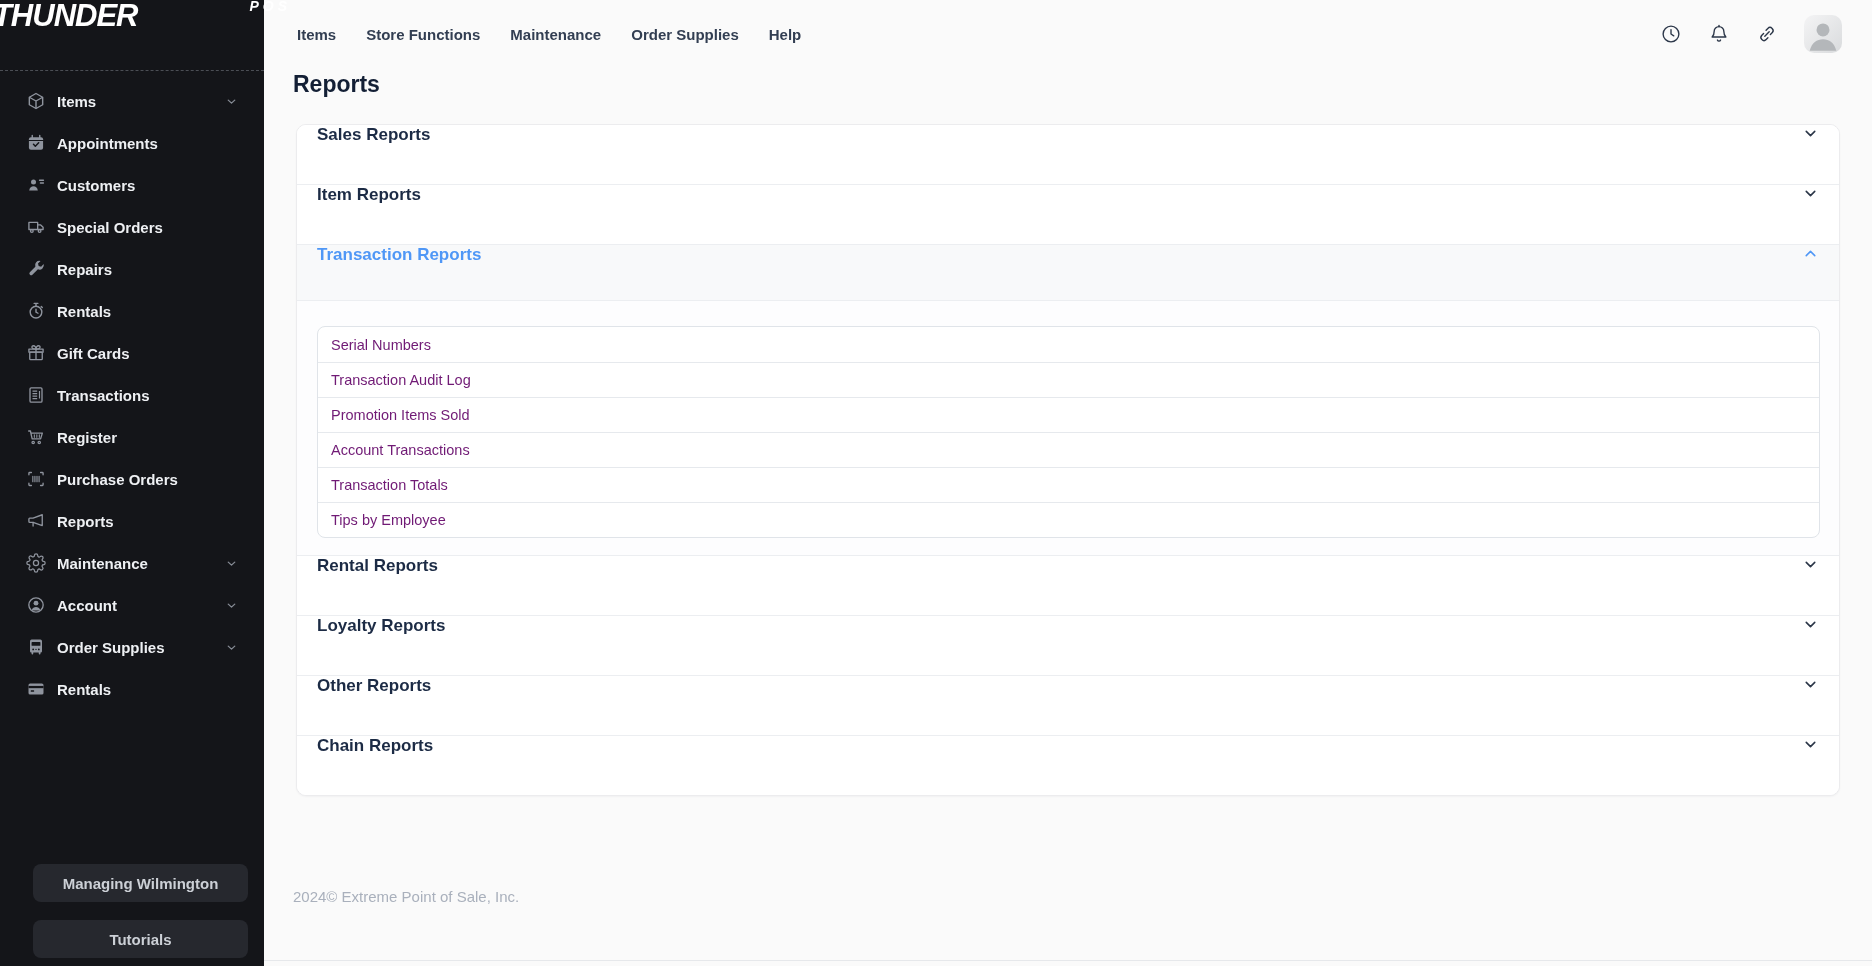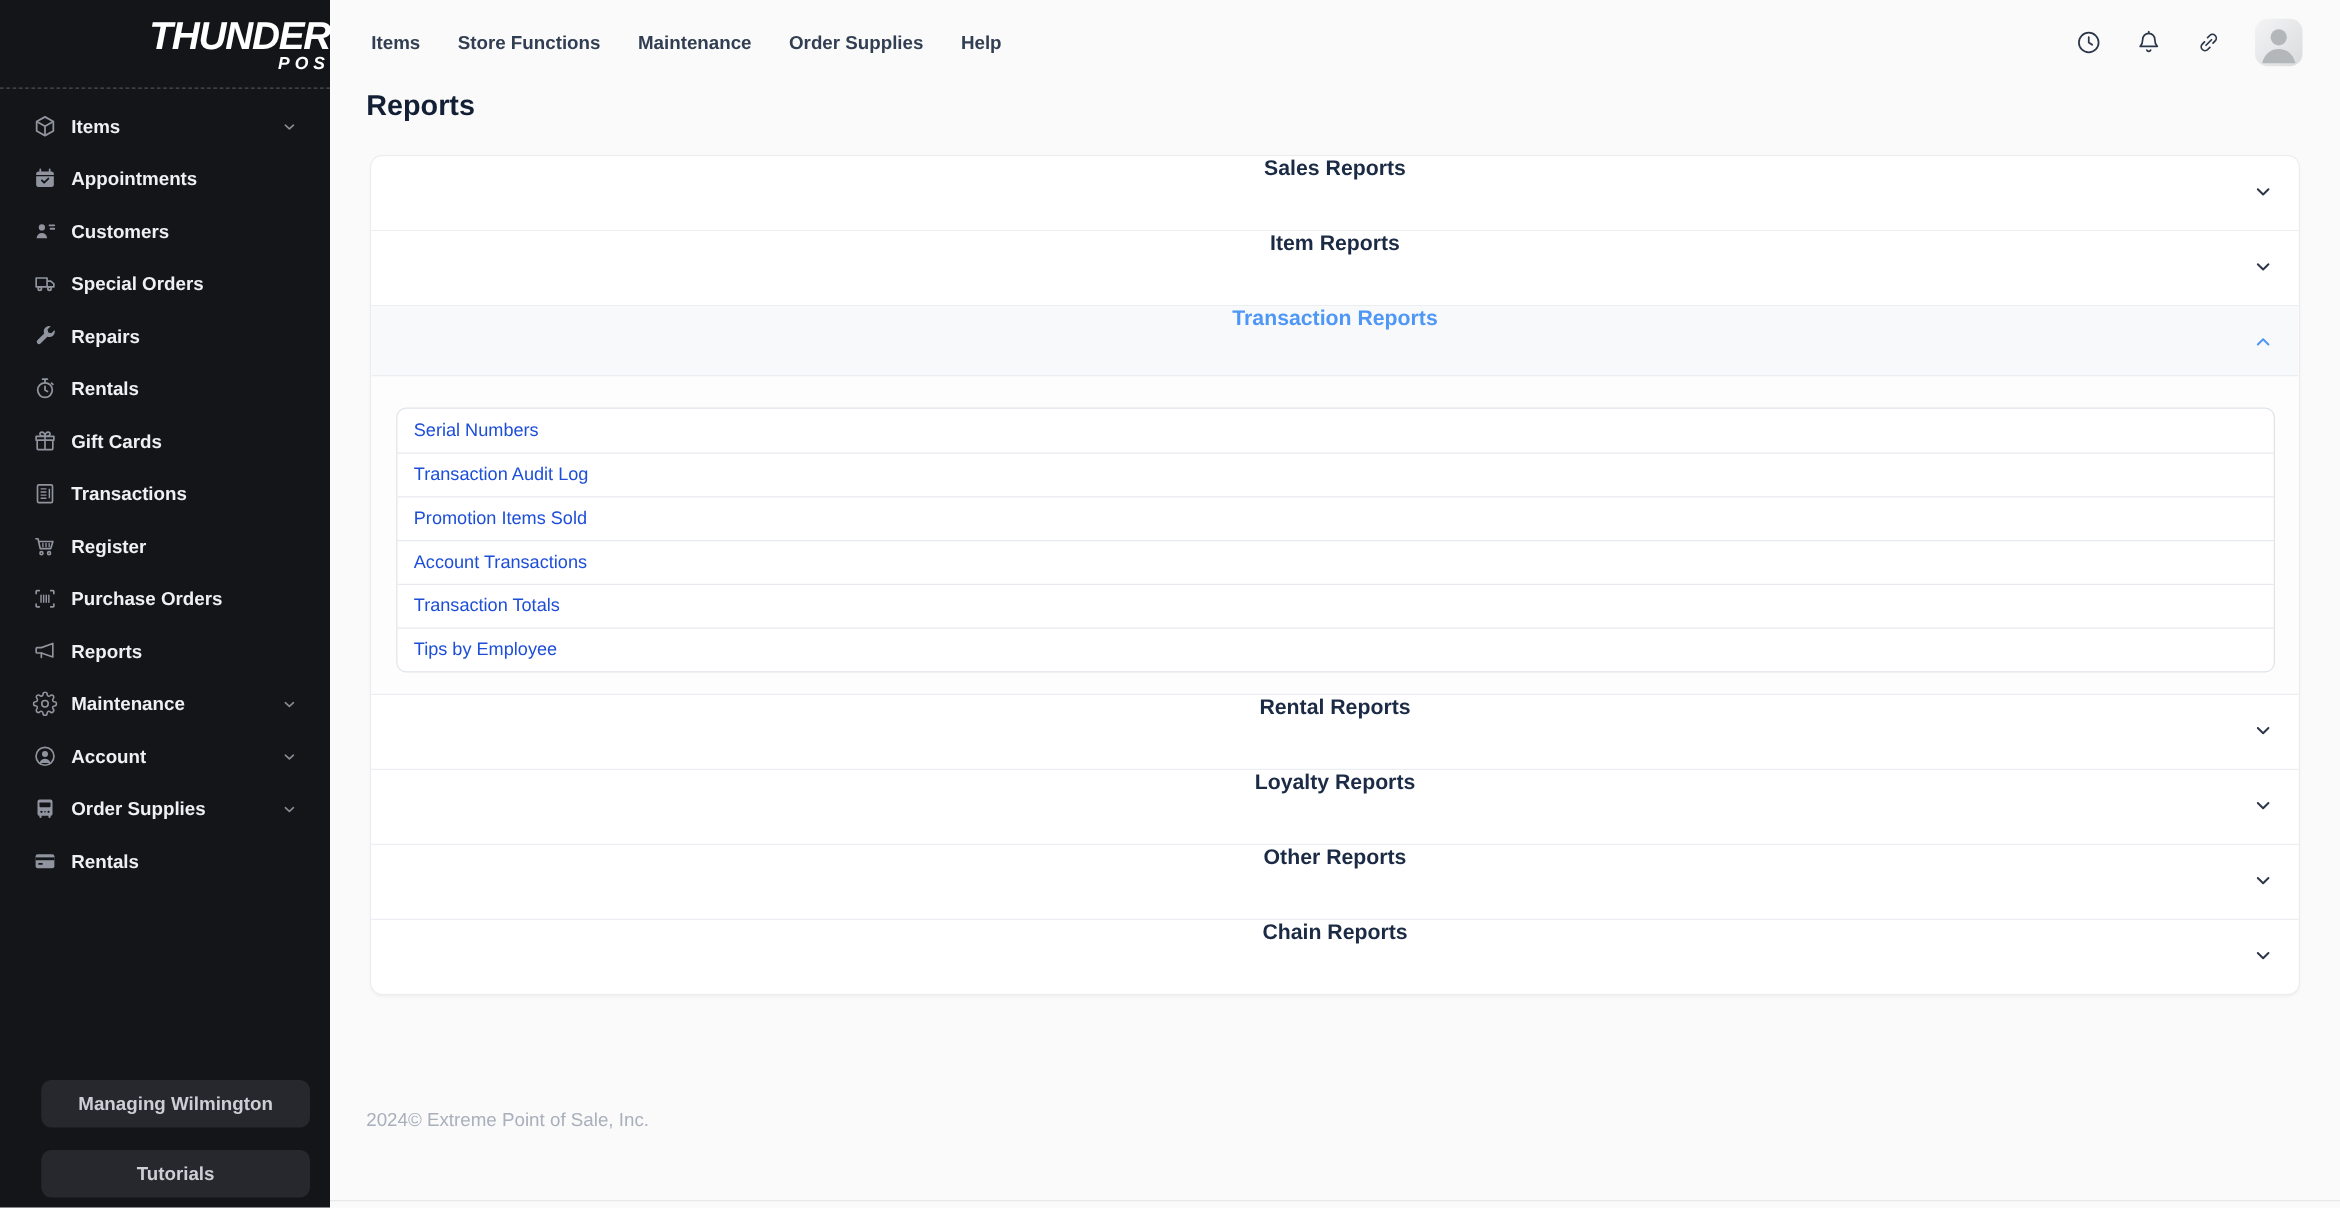--- a/index.html
+++ b/index.html
@@ -2,22 +2,22 @@
 <html><head>
 <meta charset="utf-8">
 <style>
   * { margin:0; padding:0; box-sizing:border-box; }
   html,body { width:1872px; height:966px; overflow:hidden; background:#fafafa;
               font-family:"Liberation Sans", sans-serif; }
 
   
   .sidebar { position:absolute; left:0; top:0; width:264px; height:966px;
              background:#141519; display:flex; flex-direction:column; z-index:5; }
-  .logo-block { height:71px; display:flex; flex-direction:column; justify-content:center;
-                padding-left:20px; border-bottom:1px dashed #4b4e55; flex:0 0 auto;text-align:right; }
+  .logo-block { height:71px; display:flex; flex-direction:row; justify-content:center;
+                padding-left:20px; border-bottom:1px dashed #4b4e55; flex:0 0 auto; }
   .logo-main { color:#ffffff; font-size:31px; font-weight:900; font-style:italic;
                letter-spacing:-1px; line-height:1; }
   .logo-sub { color:#ffffff; font-size:14px; font-weight:800; font-style:italic;
               letter-spacing:4px; margin:-2px 0 0 112px; }
   .side-nav { padding-top:9px; flex:0 0 auto; }
   .side-item { height:42px; display:flex; align-items:center; padding:0 26px;
                gap:11px; cursor:pointer; }
   .side-item svg.mi { width:20px; height:20px; color:#8f949e; flex:0 0 auto; }
   .side-item .lbl { color:#eef0f3; font-size:15px; font-weight:700; }
   .side-item svg.chev { width:13px; height:13px; color:#878c96; margin-left:auto; }
@@ -47,31 +47,31 @@
 
   .page-title { position:absolute; left:29px; top:71px; font-size:23px; font-weight:700;
                 color:#131f35; }
 
   
   .card { position:absolute; left:32px; top:124px; width:1544px; background:#ffffff;
           border:1px solid #ececee; border-radius:10px;
           box-shadow:0 1px 2px rgba(20,30,50,.04); overflow:hidden; }
   .acc-section { border-top:1px solid #eceef1; }
   .acc-section:first-child { border-top:none; }
-  .acc-header { height:59px; display:flex; align-items:center; padding:0 20px;
-                cursor:pointer; background:#ffffff;flex-direction:column; }
+  .acc-header { height:59px; display:flex; align-items:flex-start; padding:0 20px;
+                cursor:pointer; background:#ffffff; }
   .acc-header .acc-label { font-size:17px; font-weight:600; color:#1c2b45; }
   .acc-header svg.chev { width:17px; height:17px; color:#2b3648; margin-left:auto; }
   .acc-section.open .acc-header { height:55px; background:#f8f9fa; }
   .acc-section.open .acc-label { color:#4f97f6; }
   .acc-section.open svg.chev { color:#4f97f6; }
   .acc-content { border-top:1px solid #eceef1; background:#fdfdfe; padding:25px 19px 17px 20px; }
   .report-list { background:#ffffff; border:1px solid #e0e4e9; border-radius:8px; overflow:hidden; }
   .report-row { height:35px; display:flex; align-items:center; padding-left:13px;
-                font-size:14.5px; color:#1d4ed8; cursor:pointer; }
+                font-size:14.5px; color:#701a75; cursor:pointer; }
   .report-row + .report-row { border-top:1px solid #e6e9ed; }
 
   .footer-note { position:absolute; left:29px; top:888px; font-size:15px; color:#a9b0bc; }
 </style>
 </head>
 <body>
 
 <div class="sidebar">
   <div class="logo-block">
     <div class="logo-main">THUNDER</div>

